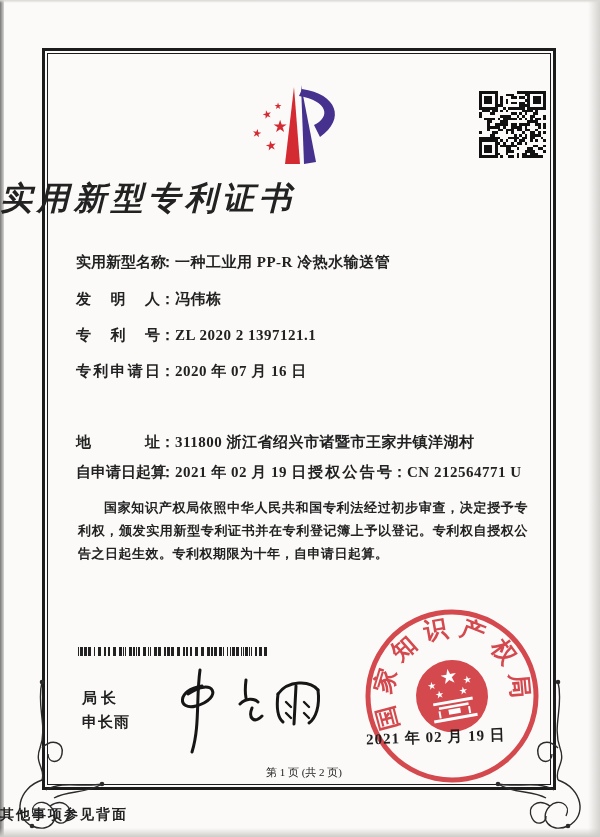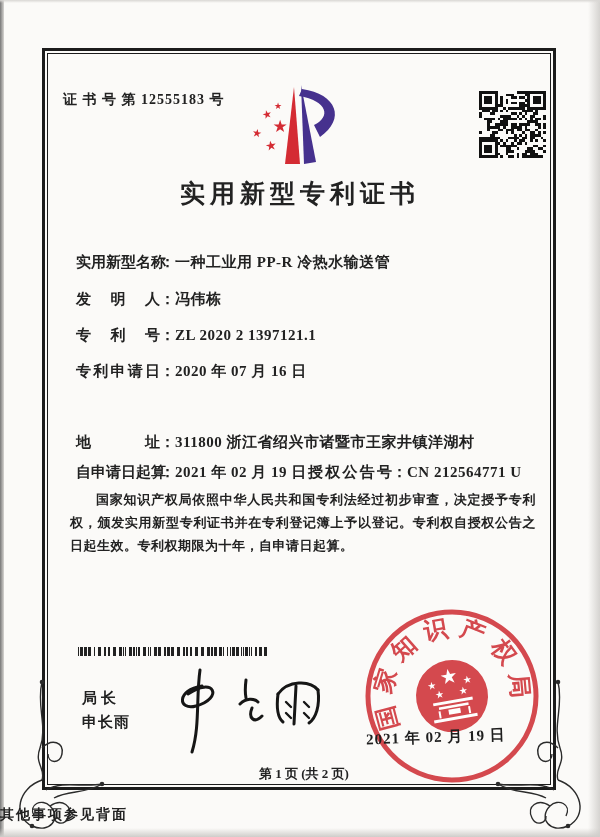--- a/index.html
+++ b/index.html
@@ -13,36 +13,36 @@
   .edge-bottom{position:absolute;left:0;bottom:0;width:100%;height:9px;
                background:linear-gradient(180deg,rgba(0,0,0,0),#cfcdca);}
   .edge-top{position:absolute;left:0;top:0;width:100%;height:3px;
             background:linear-gradient(180deg,#d9d7d4,rgba(0,0,0,0));}
   
   .frame{position:absolute;left:42px;top:48px;width:508px;height:736px;border:3px solid #1c1c1c;}
   .frame-inner{position:absolute;inset:2px;border:1px solid #1c1c1c;}
   .cert-no{position:absolute;left:63px;top:91px;font-size:14px;font-weight:700;letter-spacing:1px;}
   .logo{position:absolute;left:247px;top:84px;width:106px;height:84px;}
   .qr{position:absolute;left:479px;top:91px;width:67px;height:67px;}
-  .title{position:absolute;left:0;right:0;top:177px;text-align:center;
-         font-size:25px;font-weight:700;letter-spacing:5px;}
+  .title{position:absolute;left:0;right:0;top:177px;text-align:left;
+         font-size:32px;font-weight:700;letter-spacing:5px;font-style:italic;}
   .field-row{position:absolute;left:76px;font-size:15px;font-weight:700;white-space:nowrap;}
   .flabel{display:inline-block;width:84px;text-align:justify;text-align-last:justify;}
   .fvalue{letter-spacing:.5px;}
   .body-text{position:absolute;left:70px;top:488px;width:466px;font-size:13px;line-height:23px;
              font-weight:700;text-align:justify;letter-spacing:.5px;}
-  .body-text p{margin:0;text-indent:2em;}
+  .body-text p{margin:8px;text-indent:2em;}
   .barcode{position:absolute;left:78px;top:647px;width:190px;height:9px;}
   .sig-title{position:absolute;left:82px;top:689px;font-size:15px;font-weight:700;letter-spacing:4px;}
   .sig-name{position:absolute;left:82px;top:713px;font-size:15px;font-weight:700;letter-spacing:1px;}
   .signature{position:absolute;left:158px;top:660px;width:190px;height:96px;}
   .seal{position:absolute;left:352px;top:596px;width:200px;height:200px;opacity:.92;}
   .seal-date{position:absolute;left:366px;top:728px;font-size:15px;font-weight:700;
              letter-spacing:1px;transform:rotate(-2deg);color:#1e1e1e;}
-  .page-num{position:absolute;left:0;right:0;top:765px;text-align:center;font-size:13px;font-weight:700;padding-left:8px;}
+  .page-num{position:absolute;left:0;right:0;top:765px;text-align:center;font-size:11px;font-weight:400;padding-left:8px;}
   .back-note{position:absolute;left:0;right:0;top:806px;text-align:left;font-size:14px;
              font-weight:700;letter-spacing:2px;}
   .corner{position:absolute;width:104px;height:158px;}
   .corner.bl{left:6px;top:676px;}
   .corner.br{left:490px;top:676px;transform:scaleX(-1);}
   svg{display:block;width:100%;height:100%;}
 </style>
 </head>
 <body>
 
@@ -50,21 +50,20 @@
 
   <div class="edge-left"></div>
   <div class="edge-right"></div>
   <div class="edge-bottom"></div>
   <div class="edge-top"></div>
 
   <div class="frame">
     <div class="frame-inner"></div>
   </div>
 
-  <div class="cert-no">证 书 号 第 12555183 号</div>
 
   <div class="logo">
     <svg viewBox="0 0 106 84" aria-hidden="true">
       <polygon points="47,3 53,80 38,80" fill="#d42b33"></polygon>
       <polygon points="54,1 69,78 57,80" fill="#46318e"></polygon>
       <path d="M55,5 C90,10 99,35 73,53 L67,41 C84,33 81,17 52,12 Z" fill="#46318e"></path>
       <text x="33" y="48" font-size="17" text-anchor="middle" fill="#d42b33">★</text>
       <text x="20" y="34" font-size="11" text-anchor="middle" fill="#d42b33" transform="rotate(-15 20 30)">★</text>
       <text x="31" y="25" font-size="9" text-anchor="middle" fill="#d42b33">★</text>
       <text x="10" y="53" font-size="11" text-anchor="middle" fill="#d42b33" transform="rotate(10 10 49)">★</text>

